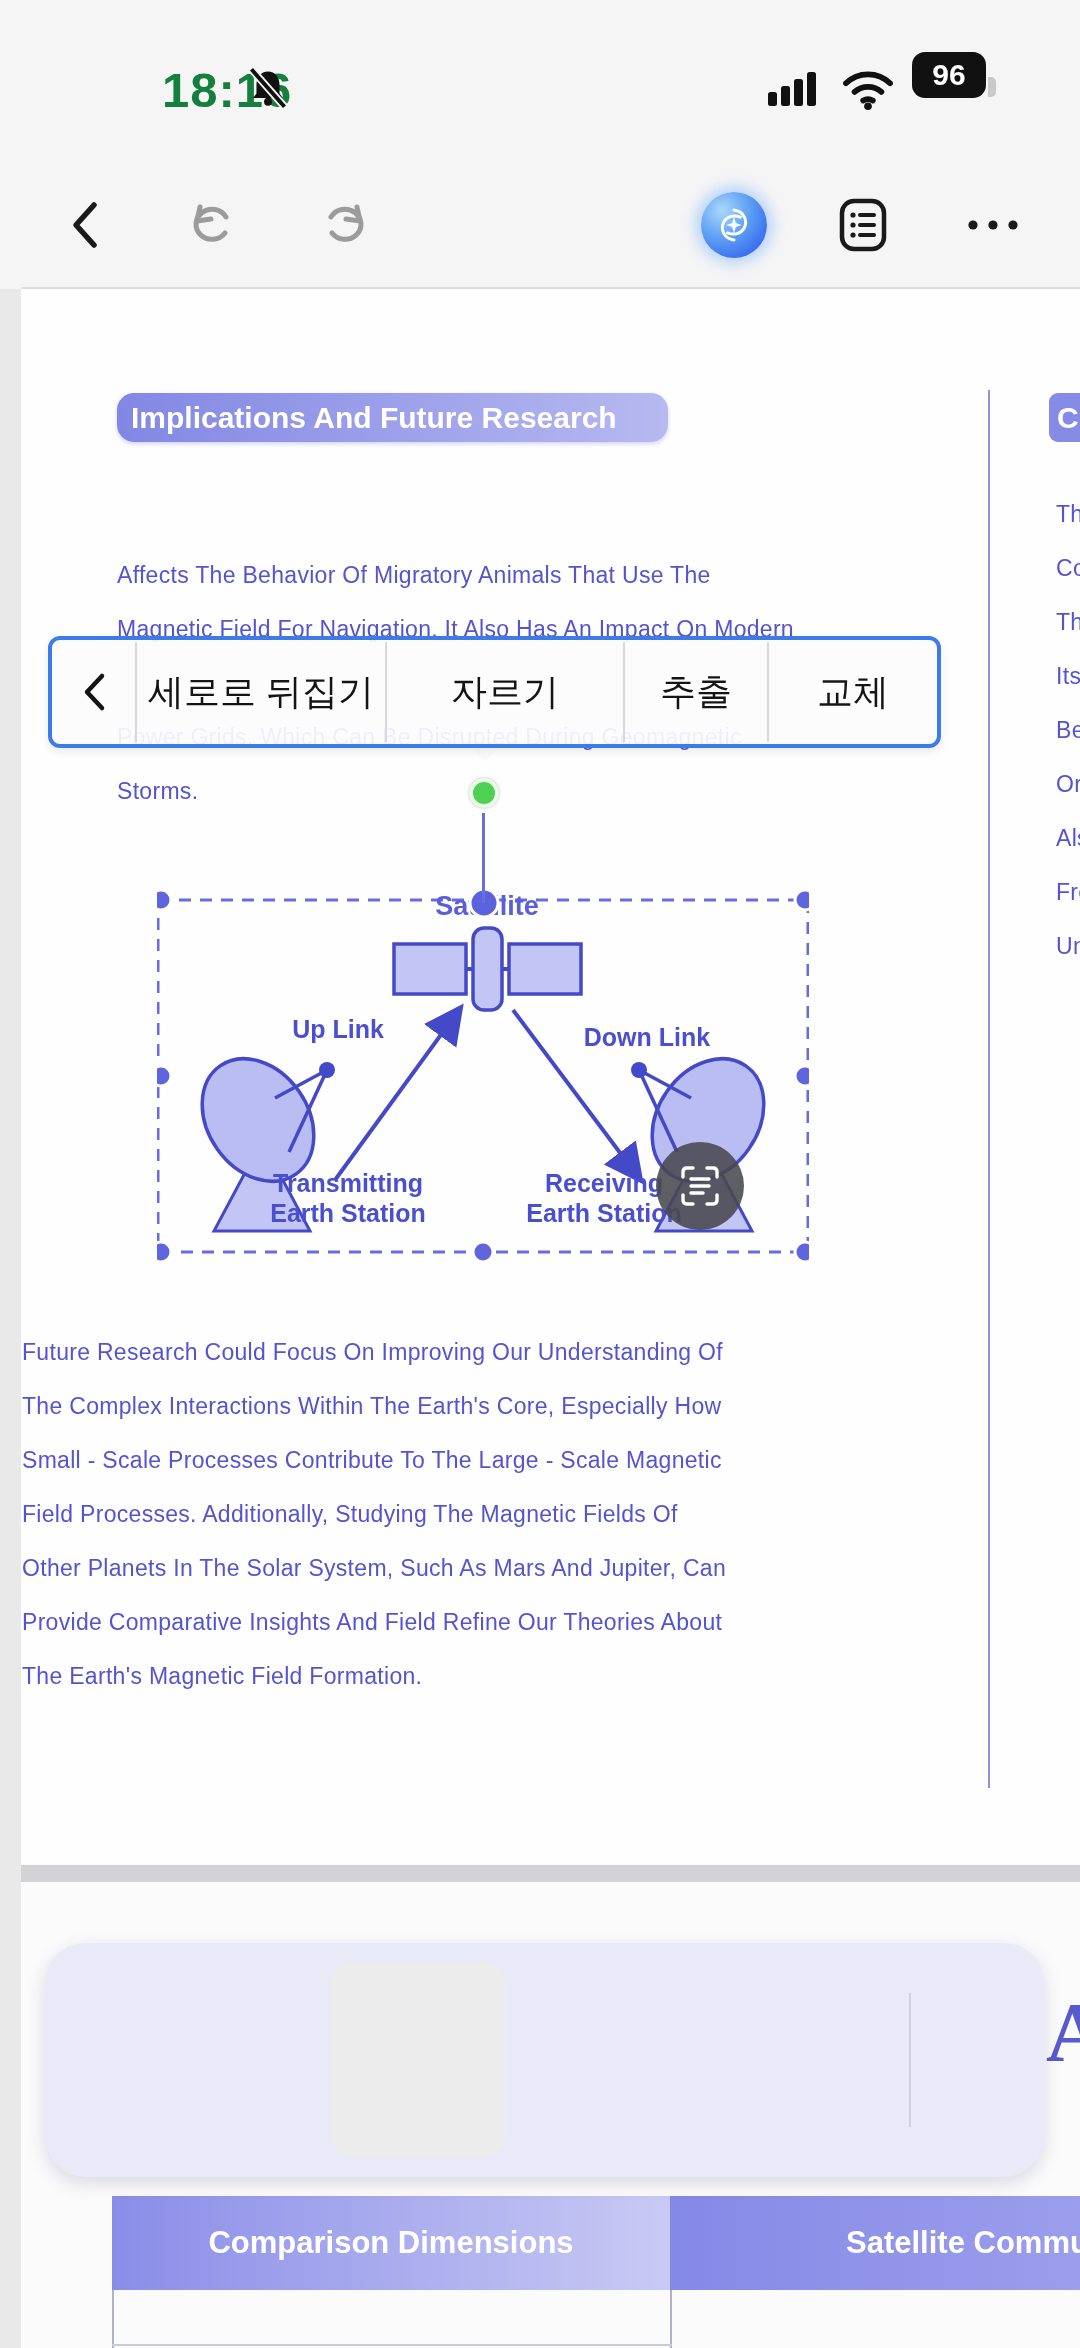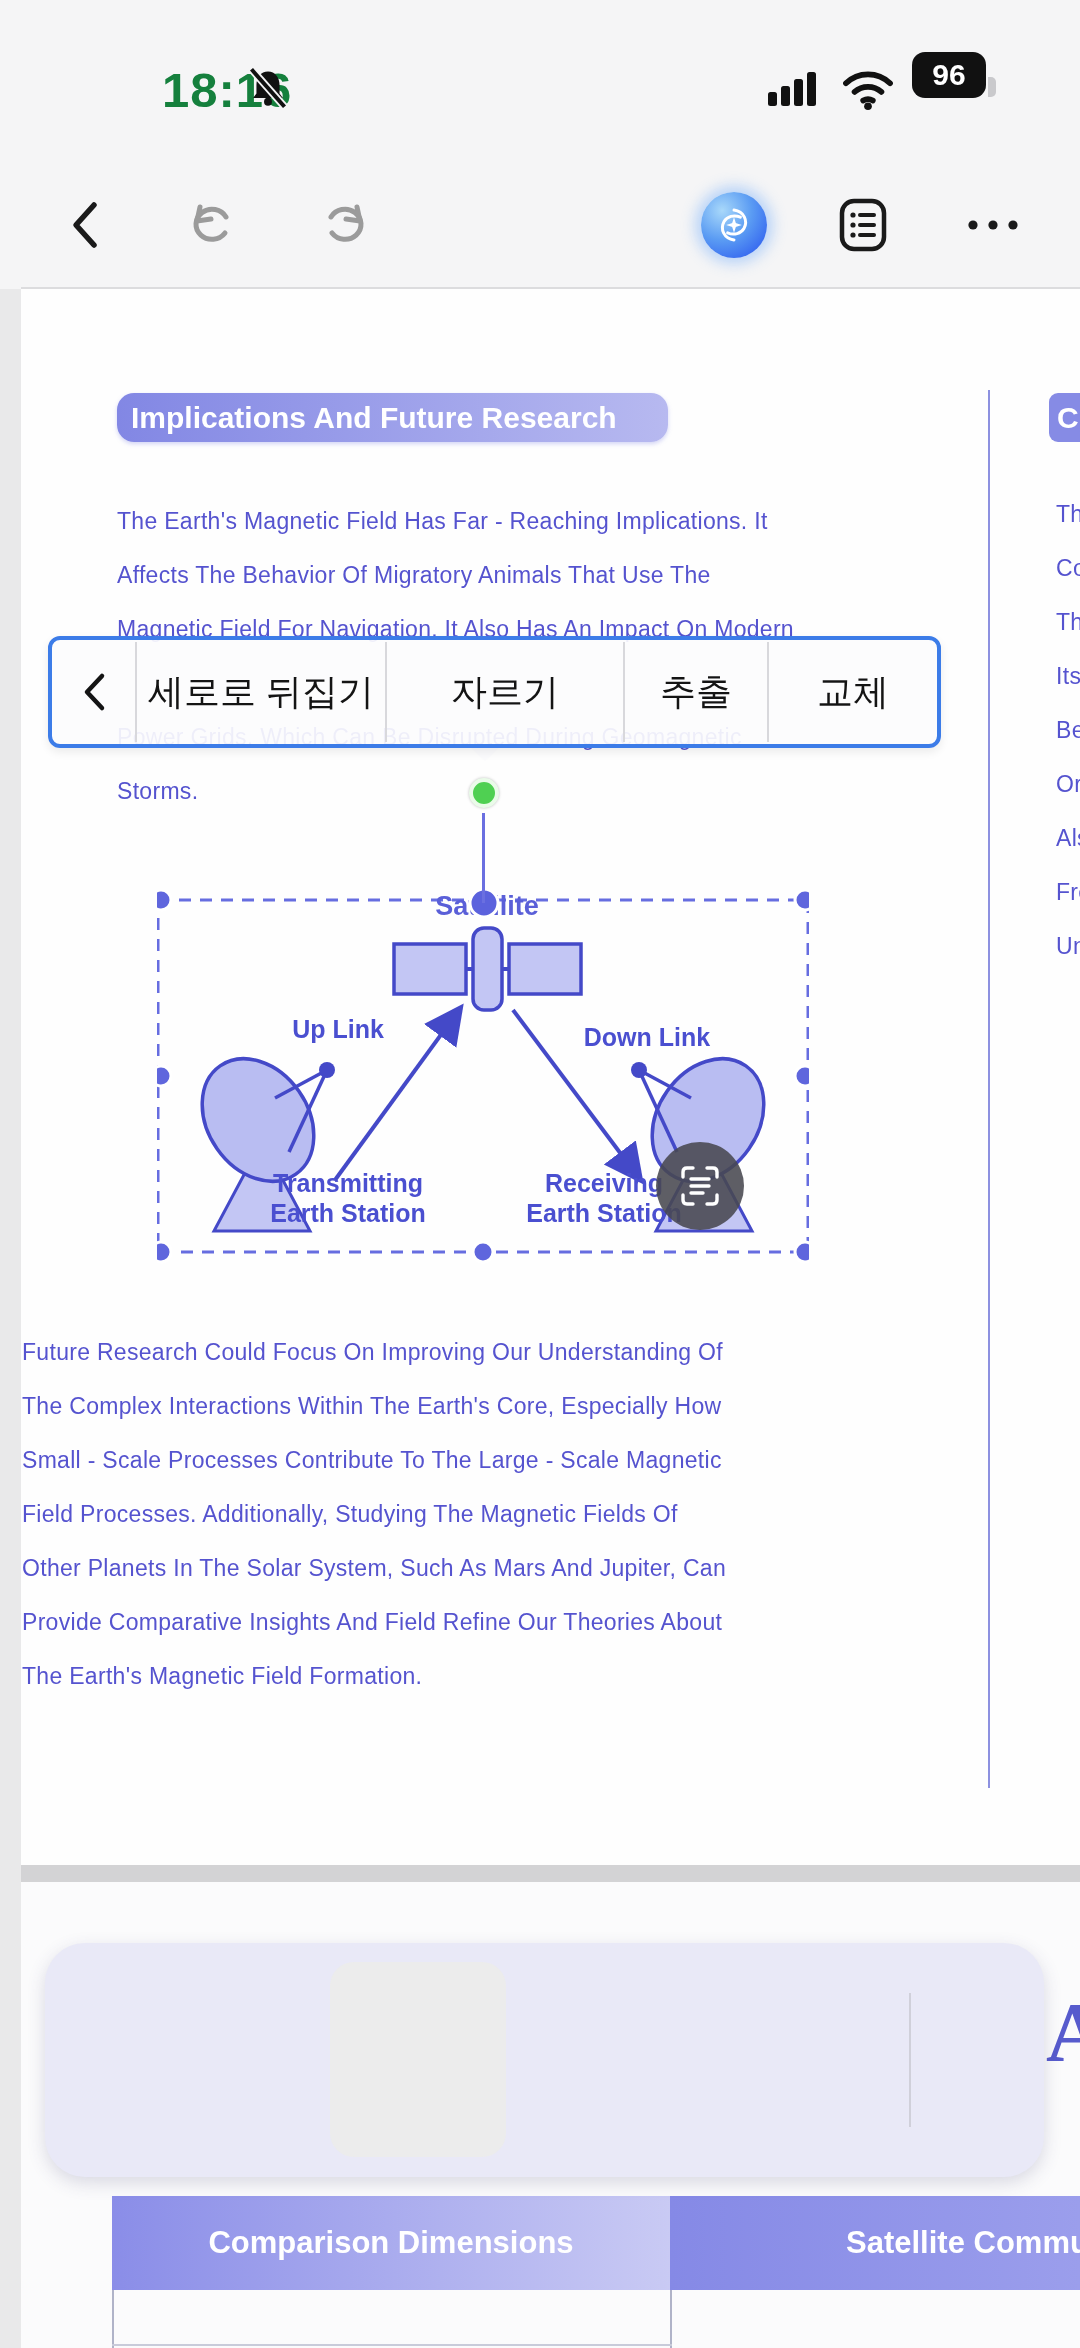--- a/index.html
+++ b/index.html
@@ -135,21 +135,20 @@
         <circle cx="50" cy="10" r="4.6" fill="#1a1a1a"></circle>
       </svg>
   </div>
 
   <div class="abs page-top-edge"></div>
   <div class="abs left-strip"></div>
   <div class="abs page1"></div>
 
   <div class="abs heading">Implications And Future Research</div>
 
-  <div class="abs bodyline p1" style="top:507px">The Earth's Magnetic Field Has Far - Reaching Implications. It</div>
   <div class="abs bodyline p1" style="top:615px">Magnetic Field For Navigation. It Also Has An Impact On Modern</div>
   <div class="abs bodyline p1" style="top:561px">Affects The Behavior Of Migratory Animals That Use The</div>
   <div class="abs bodyline p1" style="top:669px"></div>
   <div class="abs bodyline p1" style="top:723px">Power Grids, Which Can Be Disrupted During Geomagnetic</div>
   <div class="abs bodyline p1" style="top:777px">Storms.</div>
 
   <div class="abs vdivider"></div>
   <div class="abs rc-head">C</div>
   <div class="abs bodyline rc-line" style="top:500px">Th</div>
   <div class="abs bodyline rc-line" style="top:554px">Co</div>

